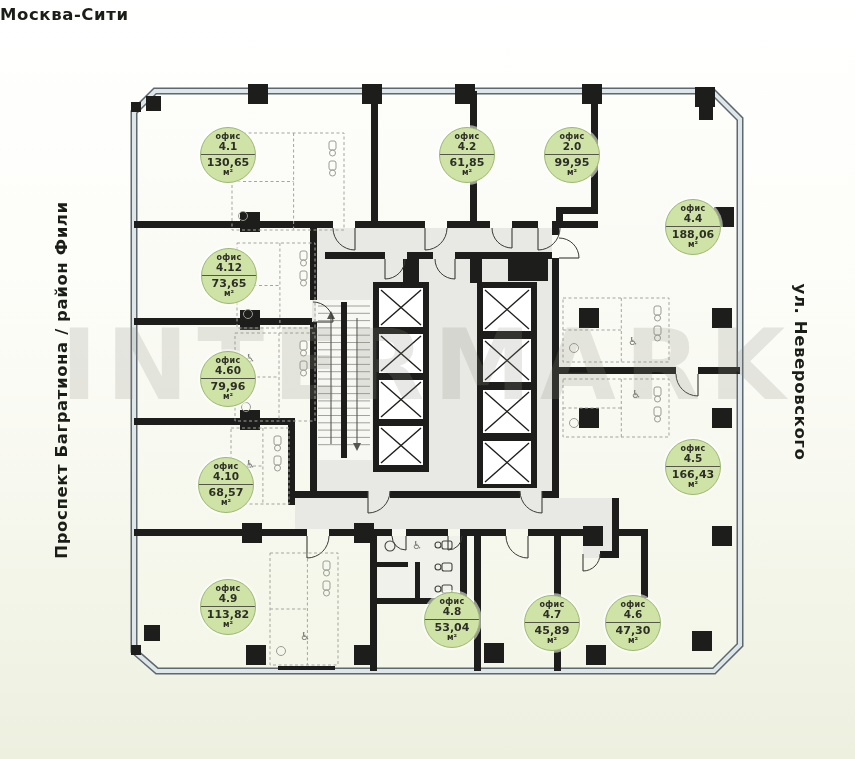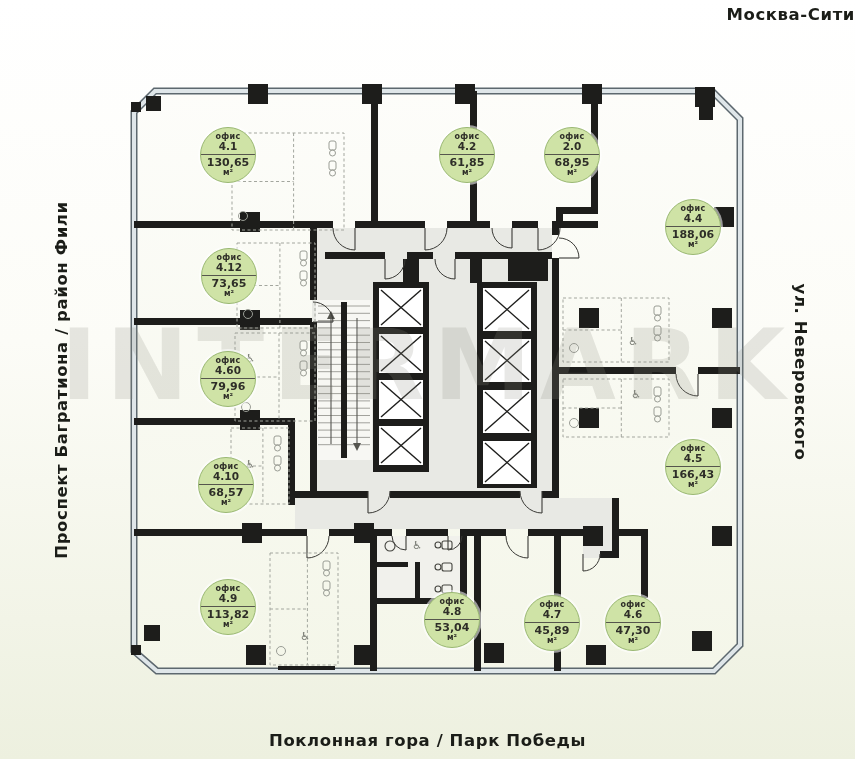--- a/index.html
+++ b/index.html
@@ -7,21 +7,21 @@
     width:855px;height:759px;overflow:hidden;position:relative;
     font-family:"DejaVu Sans", sans-serif;
     background:linear-gradient(180deg,#ffffff 0%,#fcfcf7 45%,#edf0df 100%);
   }
   .stage{position:absolute;inset:0;}
   #plan{position:absolute;left:0;top:0;z-index:1;}
   .street-label{
     position:absolute;z-index:8;color:#1b1d18;font-weight:700;
     font-size:16.5px;letter-spacing:.6px;white-space:nowrap;
   }
-  .street-top{top:5px;left:0;width:100%;text-align:right;}
+  .street-top{top:5px;left:0;width:100%;text-align:left;}
   .street-bottom{bottom:9px;left:0;width:100%;text-align:center;}
   .street-left{left:61px;top:380px;transform:translate(-50%,-50%) rotate(-90deg);}
   .street-right{left:800px;top:372px;transform:translate(-50%,-50%) rotate(90deg);}
   .watermark{
     position:absolute;z-index:5;top:316px;left:0;width:100%;text-align:center;
     font-size:98px;font-weight:700;letter-spacing:9px;line-height:1;
     color:rgba(138,142,130,0.20);pointer-events:none;white-space:nowrap;
   }
   #badges{position:absolute;inset:0;z-index:6;}
   .badge{
@@ -309,21 +309,21 @@
       <div class="b-type">офис</div>
       <div class="b-num">4.2</div>
       <div class="b-div"></div>
       <div class="b-area">61,85</div>
       <div class="b-unit">м²</div>
     </div>
       <div class="badge" style="left: 510px; top: 127px;">
       <div class="b-type">офис</div>
       <div class="b-num">2.0</div>
       <div class="b-div"></div>
-      <div class="b-area">68,95</div>
+      <div class="b-area">99,95</div>
       <div class="b-unit">м²</div>
     </div>
       <div class="badge" style="left: 631px; top: 199px;">
       <div class="b-type">офис</div>
       <div class="b-num">4.4</div>
       <div class="b-div"></div>
       <div class="b-area">188,06</div>
       <div class="b-unit">м²</div>
     </div>
       <div class="badge" style="left: 631px; top: 439px;">
@@ -382,15 +382,14 @@
       <div class="b-area">73,65</div>
       <div class="b-unit">м²</div>
     </div>
     </div>
 
   <div class="watermark">INTERMARK</div>
 
   <div class="street-label street-top">Москва-Сити</div>
   <div class="street-label street-left">Проспект Багратиона / район Фили</div>
   <div class="street-label street-right">ул. Неверовского</div>
-  <div class="street-label street-bottom">Поклонная гора / Парк Победы</div>
 
 </div>
 
 </body></html>

